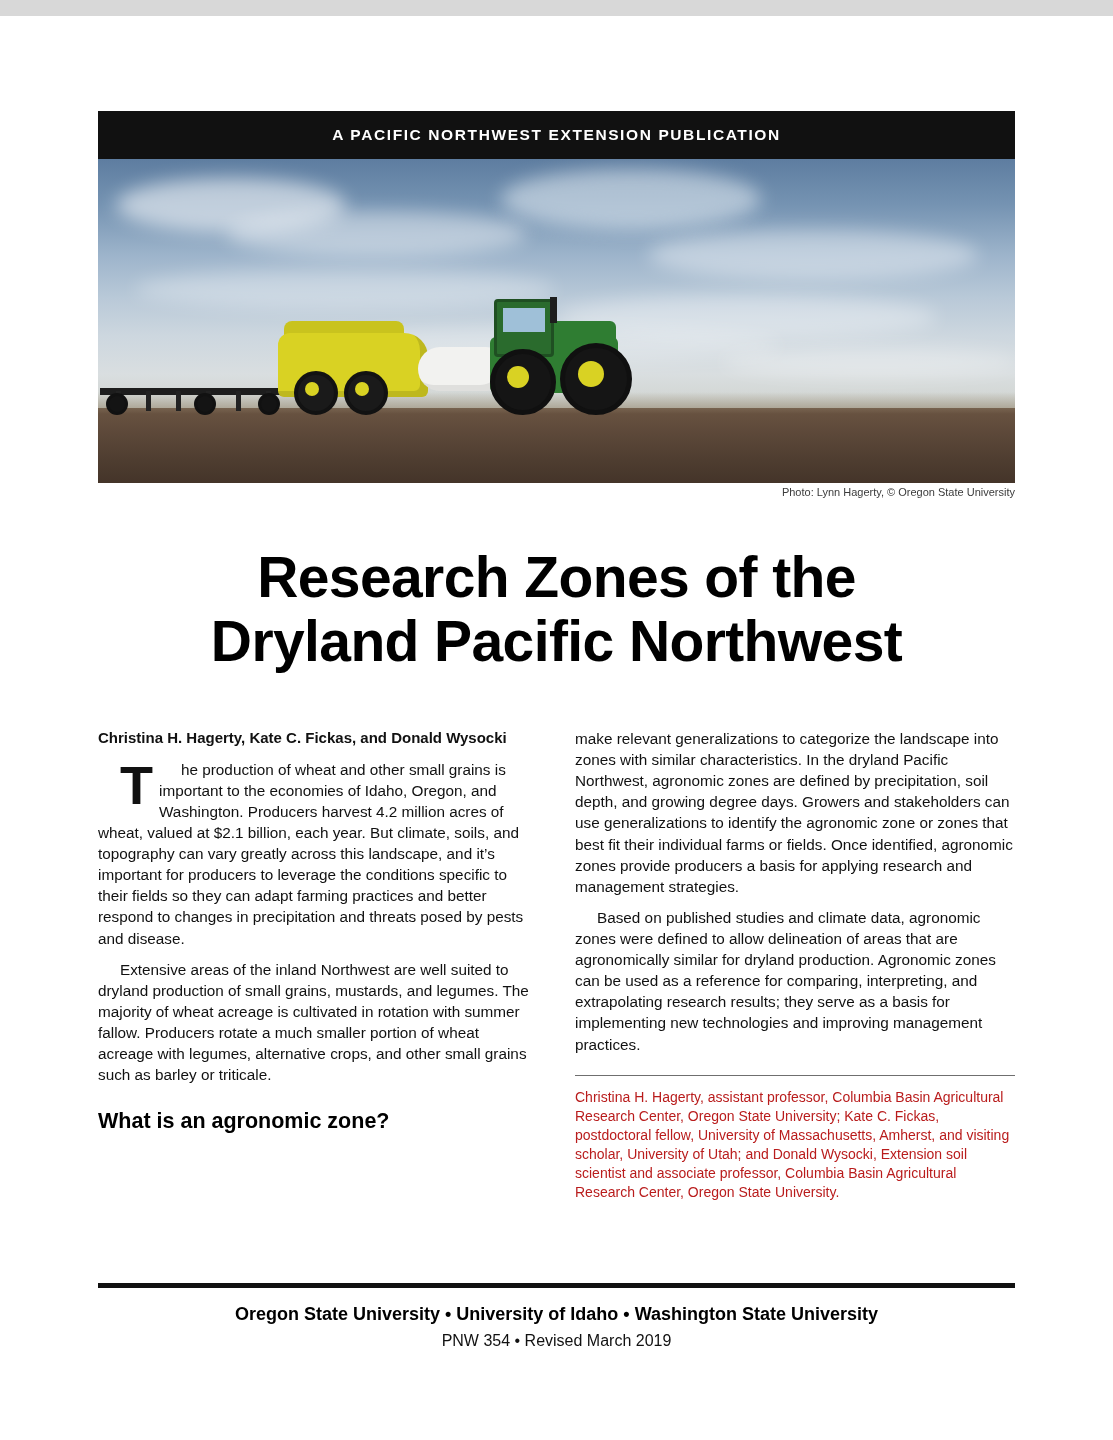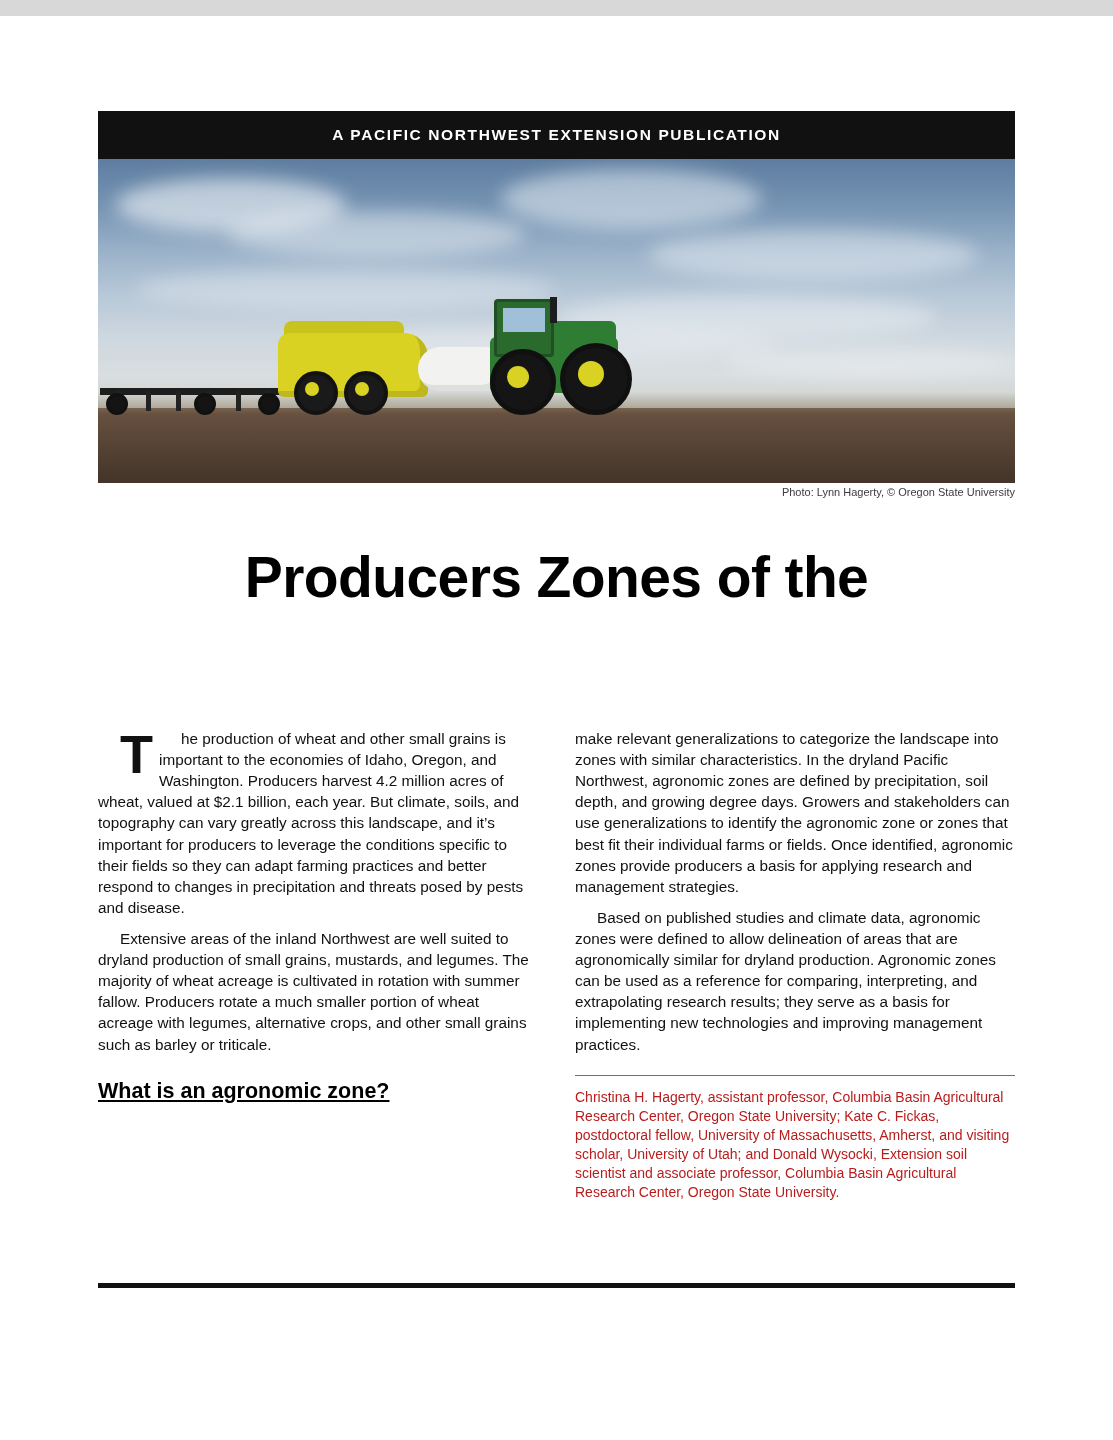--- a/index.html
+++ b/index.html
@@ -237,21 +237,20 @@
     font-weight: bold;
     padding: 4px 4px 0 0;
     margin-right: 2px;
   }
 
   h2.section {
     font-size: 21.5px;
     font-weight: bold;
     margin: 22px 0 10px 0;
     color: #000;
-    text-decoration: underline;
   }
 
   .rule {
     border: none;
     border-top: 1px solid #6f6f6f;
     margin: 20px 0 12px 0;
   }
   .authors-note {
     font-size: 14px;
     line-height: 1.36;
@@ -337,26 +336,28 @@
           </div>
         <div class="tractor-wheel tw2">
             <i></i>
           </div>
       </div>
     </div>
 
     <div class="photo-credit">Photo: Lynn Hagerty, © Oregon State University</div>
 
     <div class="title">
-      <div>Producers Zones of the</div>
+      <div>Research Zones of the</div>
+      <div>Dryland Pacific Northwest</div>
     </div>
 
     <div class="cols">
 
       <div class="col col-left">
+        <div class="byline">Christina H. Hagerty, Kate C. Fickas, and Donald Wysocki</div>
 
         <p class="body dropcap-para"><span class="dropcap">T</span><span>he production of wheat and other small grains is important to the economies of Idaho, Oregon, and Washington. Producers harvest 4.2 million acres of wheat, valued at $2.1 billion, each year. But climate, soils, and topography can vary greatly across this landscape, and it’s important for producers to leverage the conditions specific to their fields so they can adapt farming practices and better respond to changes in precipitation and threats posed by pests and disease.</span></p>
 
         <p class="body">Extensive areas of the inland Northwest are well suited to dryland production of small grains, mustards, and legumes. The majority of wheat acreage is cultivated in rotation with summer fallow. Producers rotate a much smaller portion of wheat acreage with legumes, alternative crops, and other small grains such as barley or triticale.</p>
 
         <h2 class="section">What is an agronomic zone?</h2>
 
       </div>
 
       <div class="col col-right">
@@ -365,15 +366,19 @@
         <p class="body">Based on published studies and climate data, agronomic zones were defined to allow delineation of areas that are agronomically similar for dryland production. Agronomic zones can be used as a reference for comparing, interpreting, and extrapolating research results; they serve as a basis for implementing new technologies and improving management practices.</p>
 
         <hr class="rule">
 
         <div class="authors-note">Christina H. Hagerty, assistant professor, Columbia Basin Agricultural Research Center, Oregon State University; Kate C. Fickas, postdoctoral fellow, University of Massachusetts, Amherst, and visiting scholar, University of Utah; and Donald Wysocki, Extension soil scientist and associate professor, Columbia Basin Agricultural Research Center, Oregon State University.</div>
       </div>
 
     </div>
 
     <div class="footer-rule"></div>
+    <div class="footer">
+      <div class="unis">Oregon State University • University of Idaho • Washington State University</div>
+      <div class="pubid">PNW 354 • Revised March 2019</div>
+    </div>
 
   </div>
 </div>
 
 </body></html>

